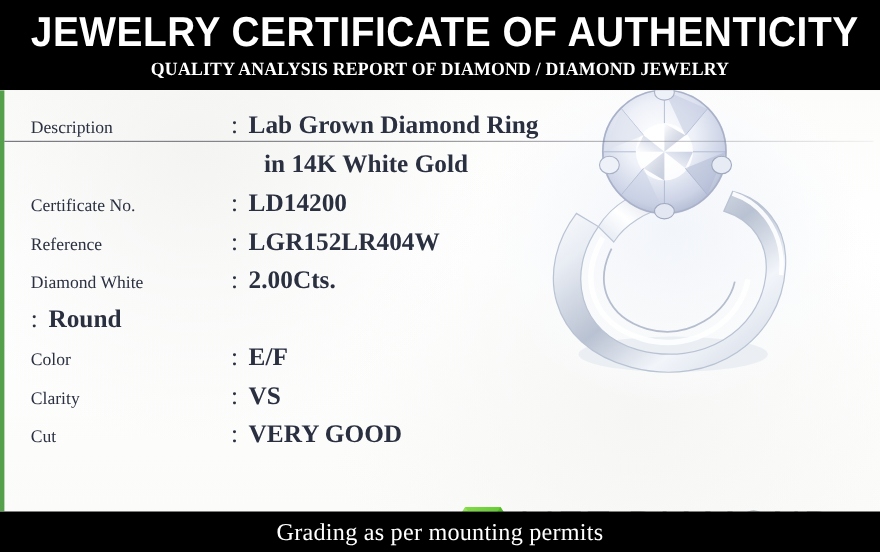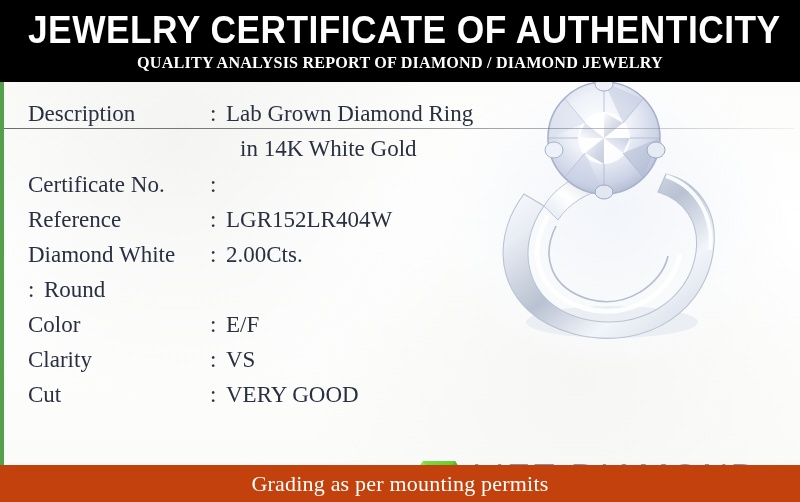--- a/index.html
+++ b/index.html
@@ -107,37 +107,38 @@
     width: 420px;
   }
   .field-row {
     display: flex;
     align-items: baseline;
     height: 35px;
   }
   .field-label {
     width: 182px;
     flex: 0 0 182px;
-    font-size: 23px;
+    font-size: 16px;
     line-height: 28px;
     color: #2a3040;
     white-space: nowrap;
   }
   .field-colon {
     width: 16px;
     flex: 0 0 16px;
     font-size: 23px;
     line-height: 28px;
     color: #2a3040;
   }
   .field-value {
     font-size: 23px;
     line-height: 28px;
     color: #2a3040;
     white-space: nowrap;
+    font-weight: bold;
   }
   .field-row.continuation {
     height: 36px;
   }
   .continuation .field-value {
     padding-left: 14px;
   }
 
   
   .ring-photo {
@@ -185,21 +186,21 @@
     white-space: nowrap;
   }
 
   
   .footer-band {
     position: absolute;
     left: 0;
     top: 465px;
     width: 800px;
     height: 37px;
-    background: #c2410c;
+    background: #000000;
     display: flex;
     align-items: center;
     justify-content: center;
   }
   .footer-text {
     font-family: "Liberation Serif", serif;
     font-size: 22px;
     line-height: 26px;
     color: #ffffff;
     letter-spacing: 0.2px;
@@ -322,20 +323,21 @@
 
       <div class="field-row continuation">
         <span class="field-label"></span>
         <span class="field-colon"></span>
         <span class="field-value">in 14K White Gold</span>
       </div>
 
       <div class="field-row">
         <span class="field-label">Certificate No.</span>
         <span class="field-colon">:</span>
+        <span class="field-value">LD14200</span>
       </div>
 
       <div class="field-row">
         <span class="field-label">Reference</span>
         <span class="field-colon">:</span>
         <span class="field-value">LGR152LR404W</span>
       </div>
 
       <div class="field-row">
         <span class="field-label">Diamond White</span>

